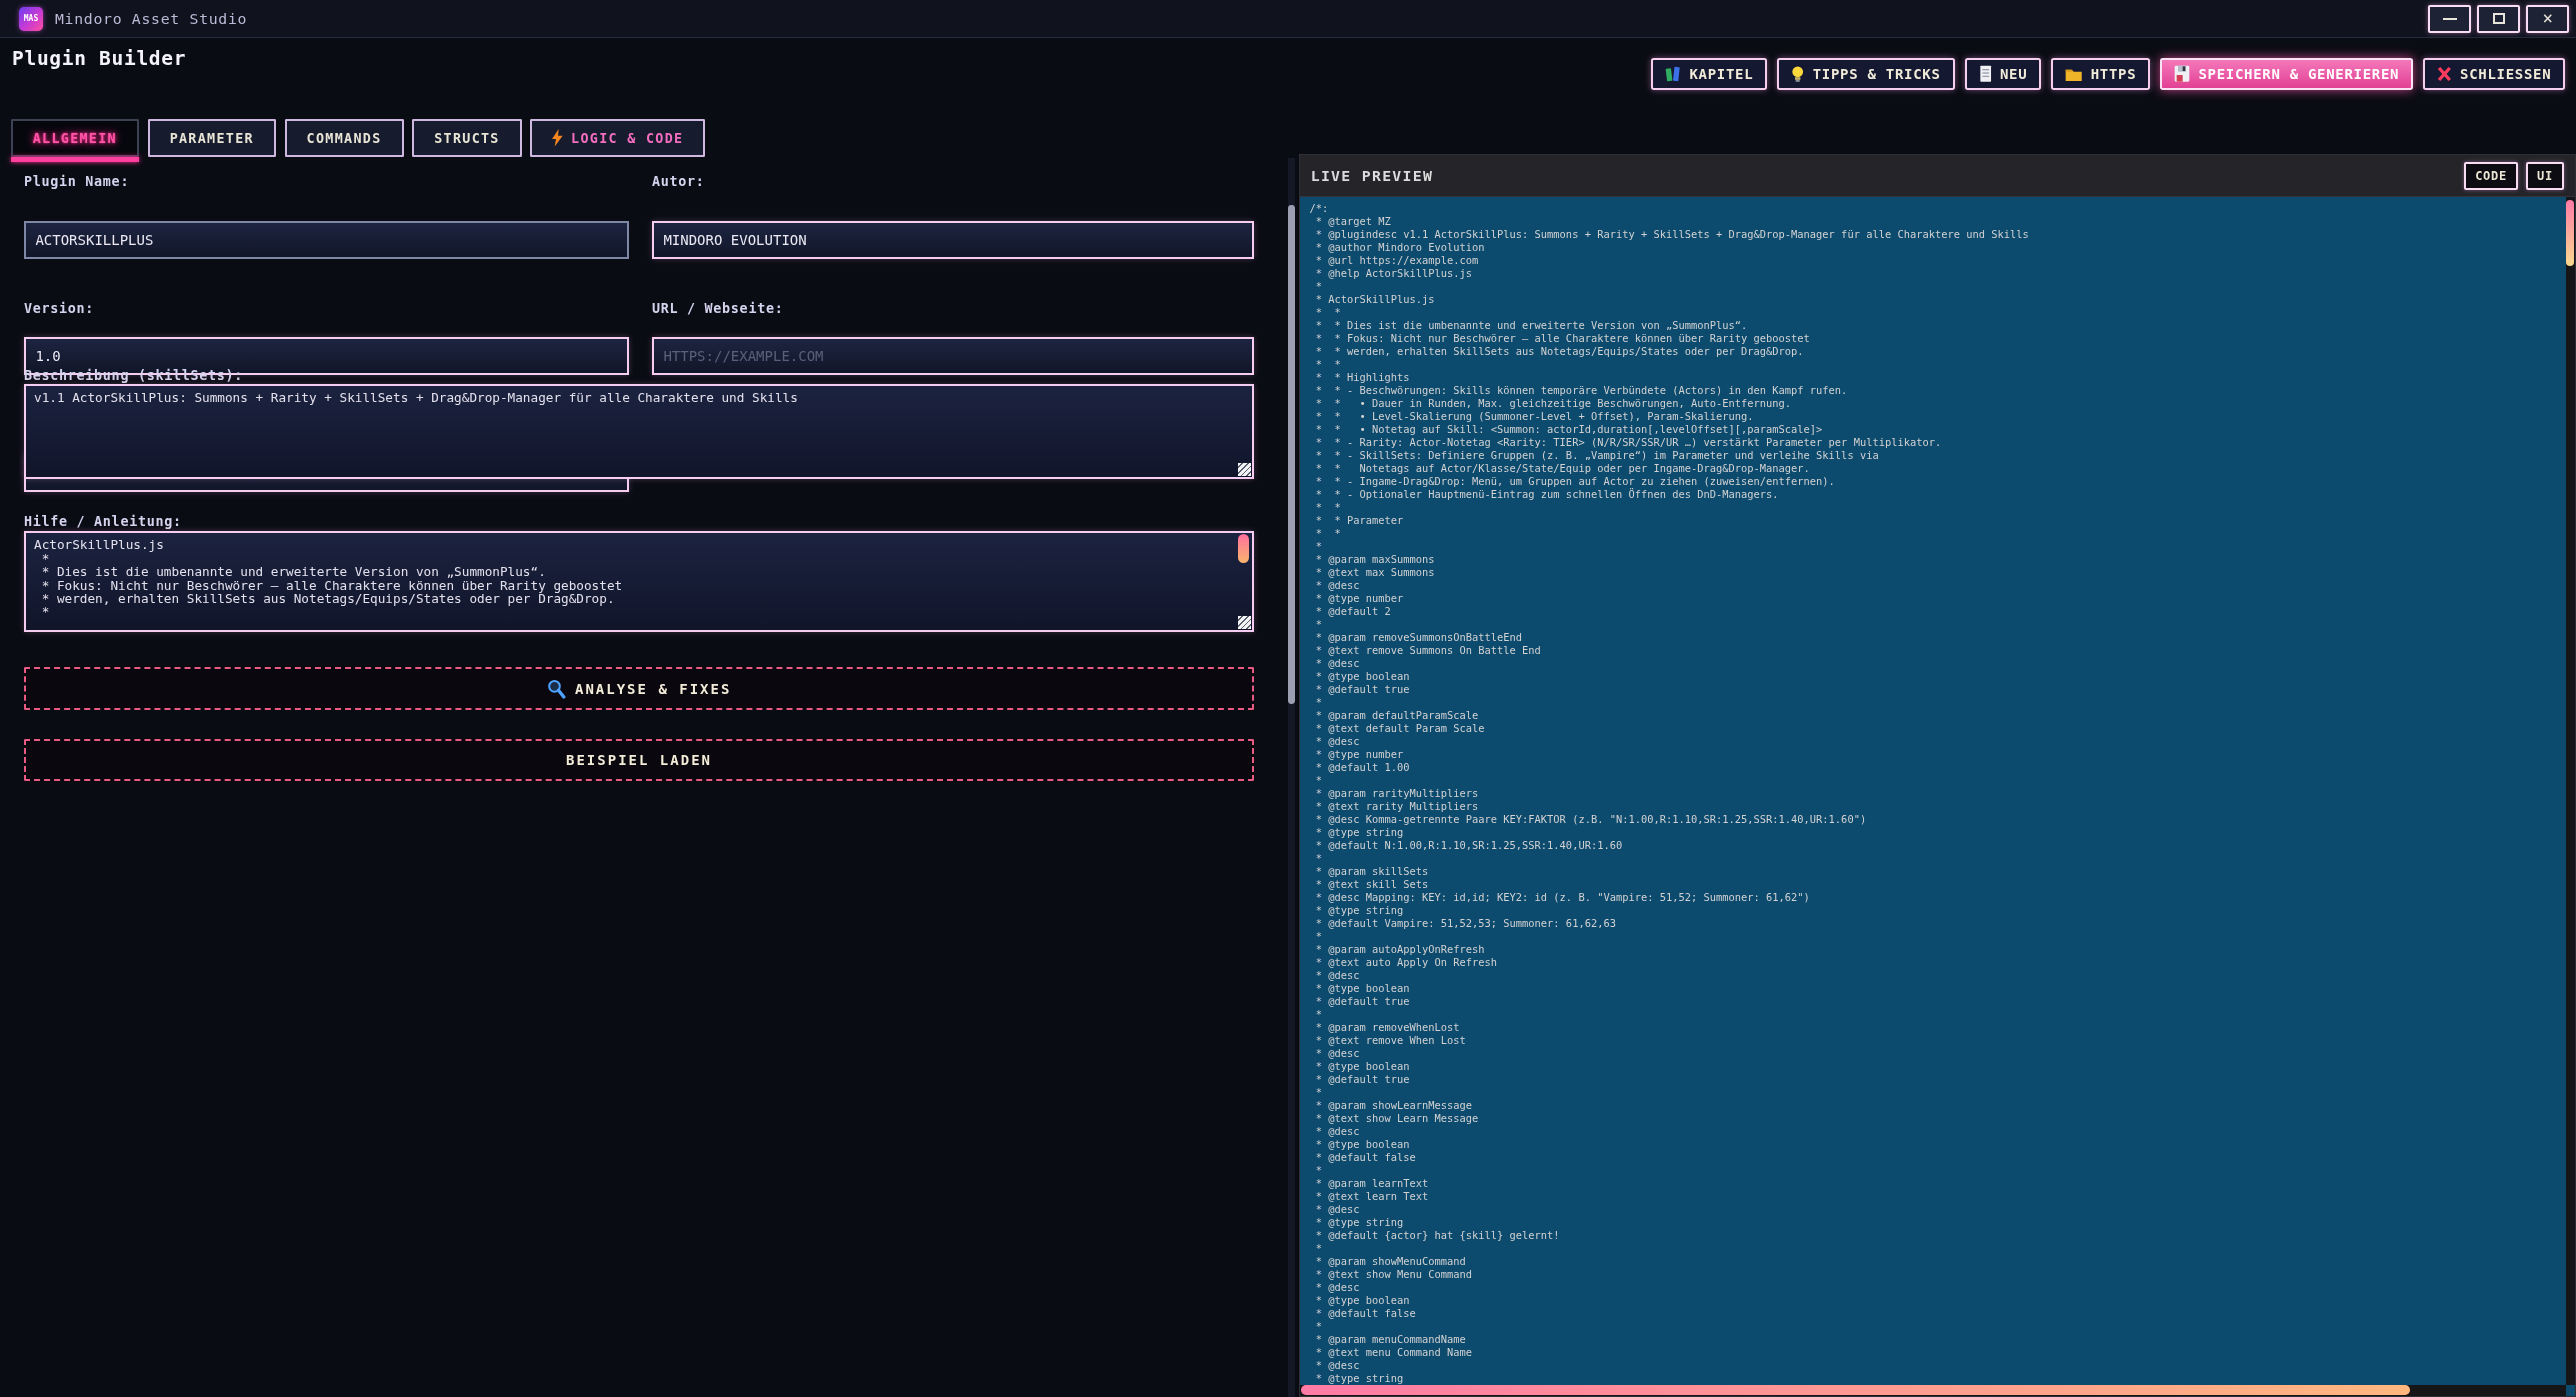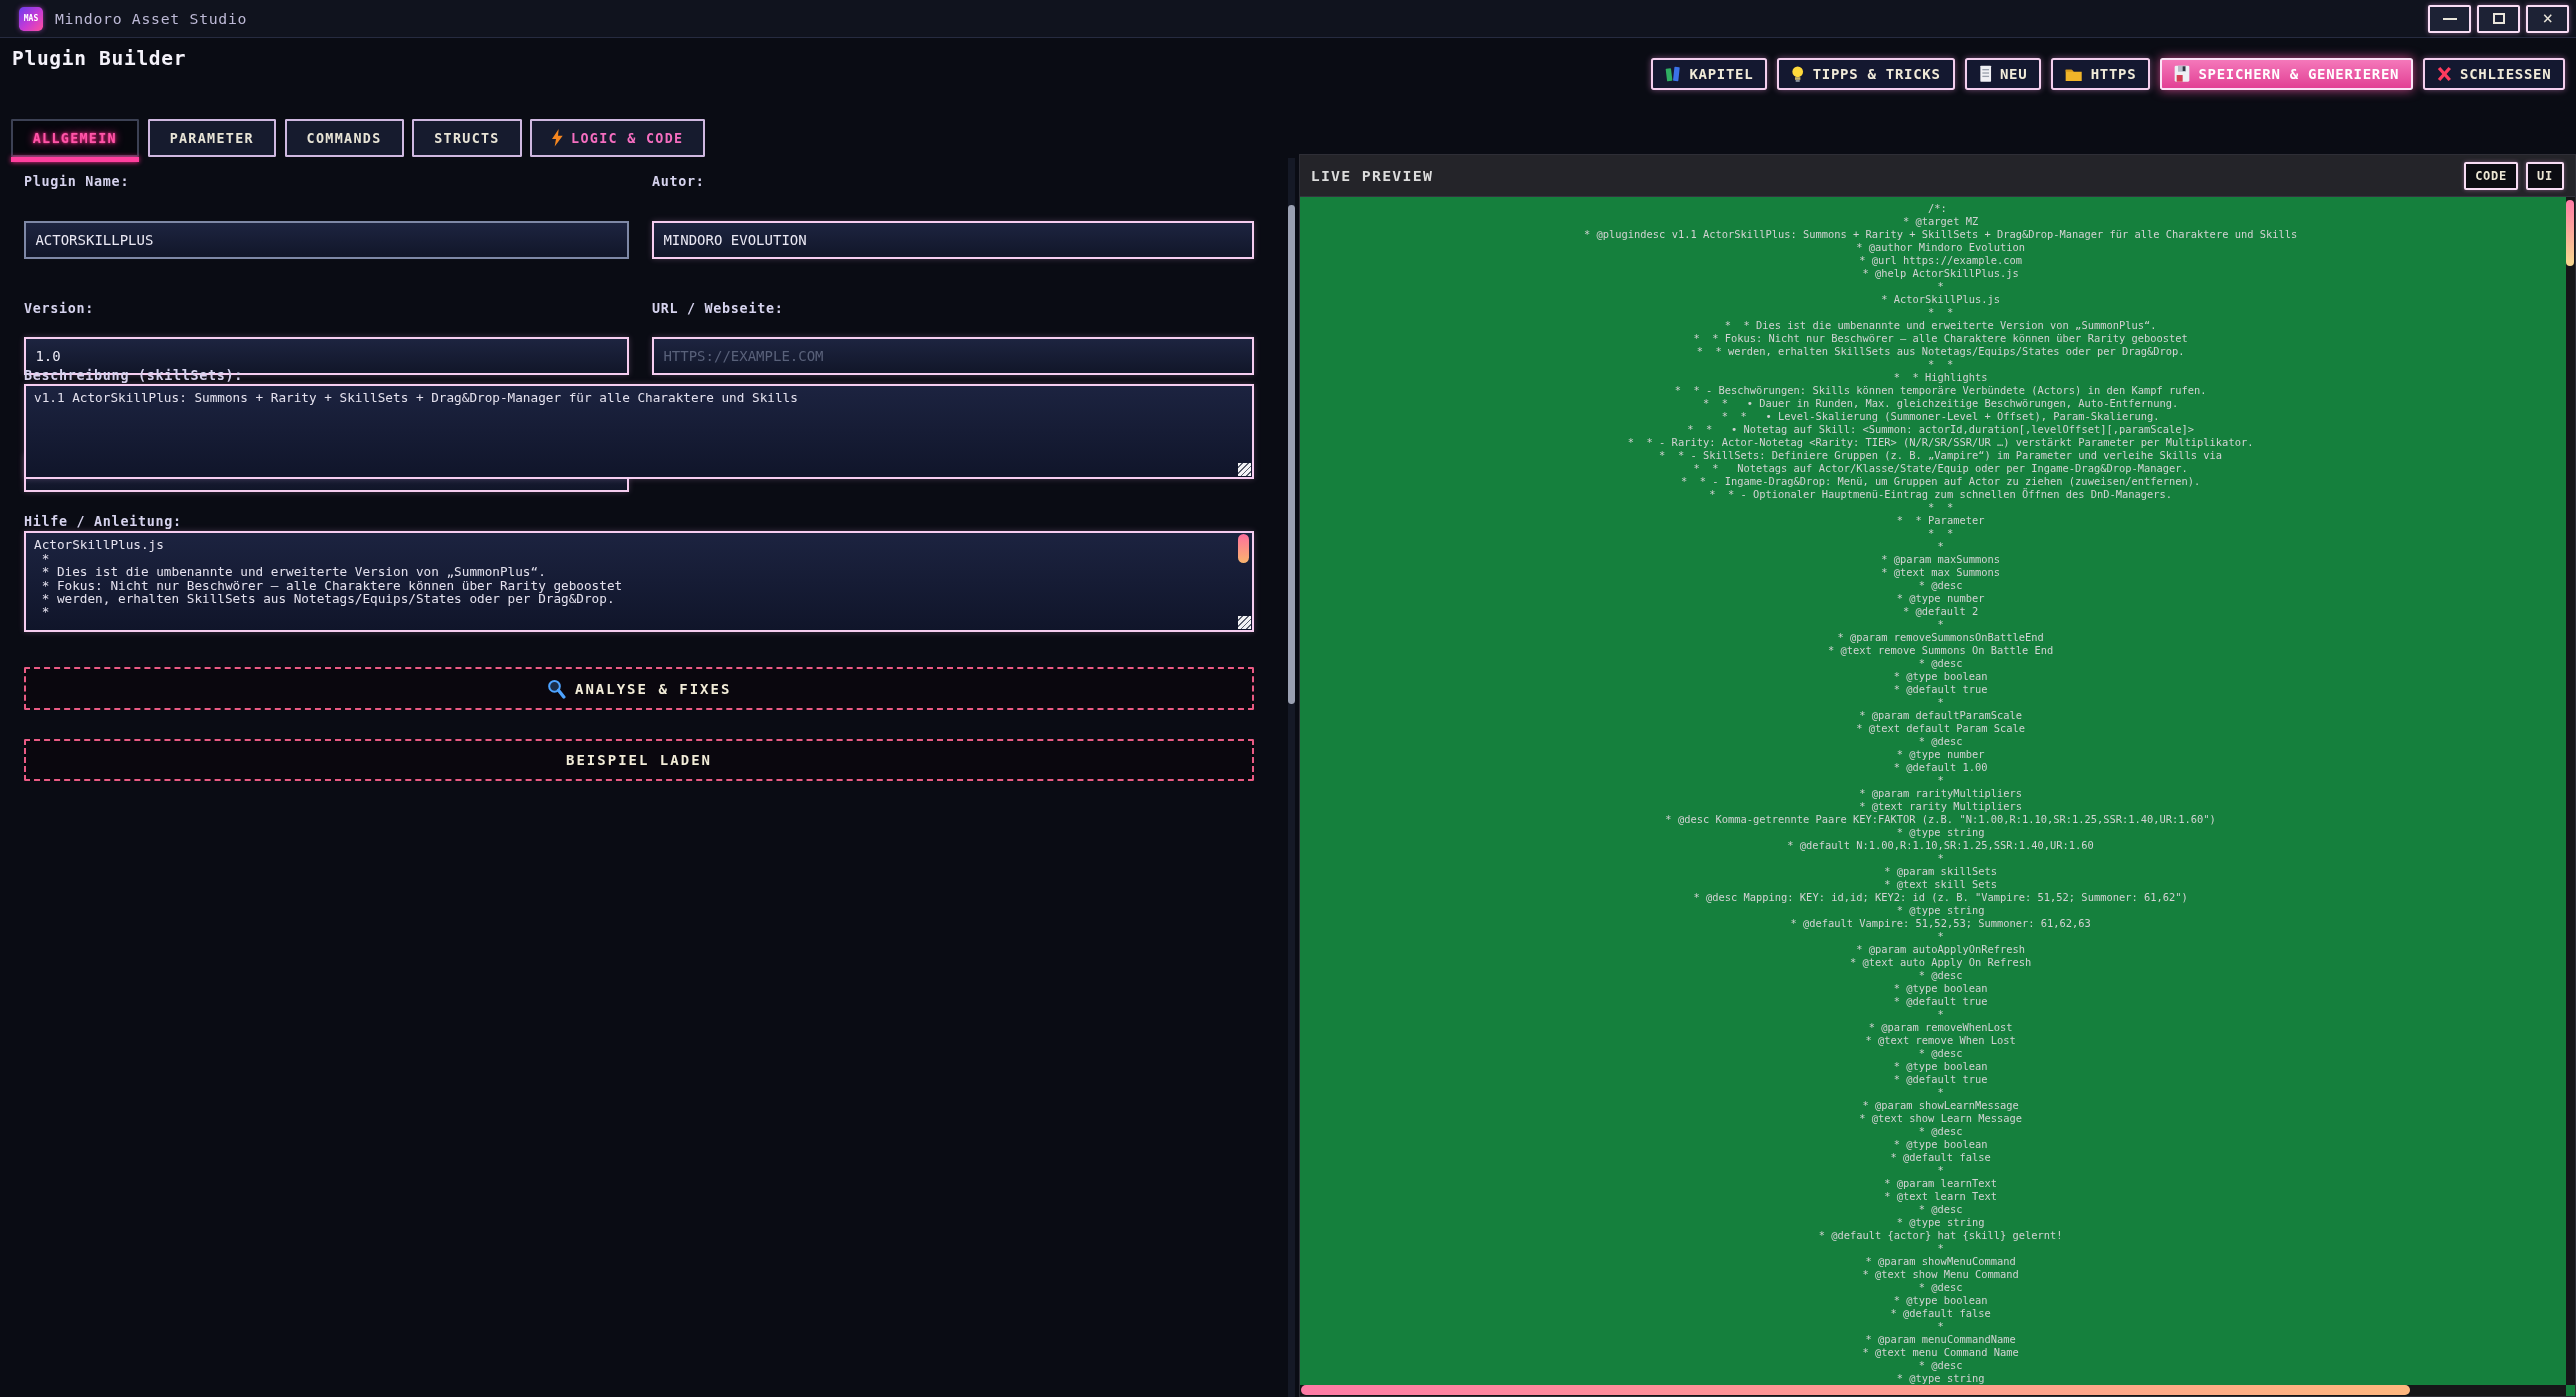--- a/index.html
+++ b/index.html
@@ -71,21 +71,21 @@
 
   .dash-btn{position:absolute;left:24px;width:1230px;display:flex;align-items:center;justify-content:center;gap:9.4px;
     background:#0a070e;border:2px dashed #ea5b84;border-radius:1.3px;color:#f2ecd8;
     font-size:14px;font-weight:bold;letter-spacing:2px;cursor:pointer;}
 
   
   .left-scroll{position:absolute;left:1288px;top:158px;width:6.7px;height:1239px;background:#151926;}
   .left-scroll-thumb{position:absolute;left:0;top:47px;width:6.7px;height:499px;background:#9aa0b2;border-radius:3.4px;cursor:grab;}
 
   
-  .preview{position:absolute;left:1299px;top:154px;width:1277px;height:1243px;background:#15803d;border:0.7px solid #2e2e36;text-align:center;}
+  .preview{position:absolute;left:1299px;top:154px;width:1277px;height:1243px;background:#0c4a6e;border:0.7px solid #2e2e36;}
   .preview-header{position:absolute;left:0;top:0;right:0;height:42px;background:#242429;border-bottom:0.7px solid #34343e;
     display:flex;align-items:center;padding:0 10.7px;}
   .preview-title{font-size:14.8px;font-weight:bold;color:#dcdcdc;letter-spacing:1.3px;}
   .preview-toggle{margin-left:auto;display:flex;gap:7.4px;}
   .pbtn{height:28px;padding:0 9.4px;background:#0c0c12;border:2px solid #f8dcf4;border-radius:2px;color:#ece6d4;
     font-size:12px;font-weight:bold;letter-spacing:0.7px;display:flex;align-items:center;box-shadow:0 0 4.7px rgba(240,160,230,.4);cursor:pointer;}
   .code-area{position:absolute;left:0;top:42px;right:9.4px;bottom:11.4px;overflow:hidden;}
   .code-area pre{margin:0;padding:4.7px 0 0 9.4px;font-family:inherit;font-size:10.4px;line-height:13px;color:#d2d2d2;}
   .vscroll{position:absolute;right:0;top:42px;width:9.4px;bottom:11.4px;background:#161618;}
   .vscroll-thumb{position:absolute;left:0.7px;top:2.7px;width:8px;height:66px;border-radius:4px;

